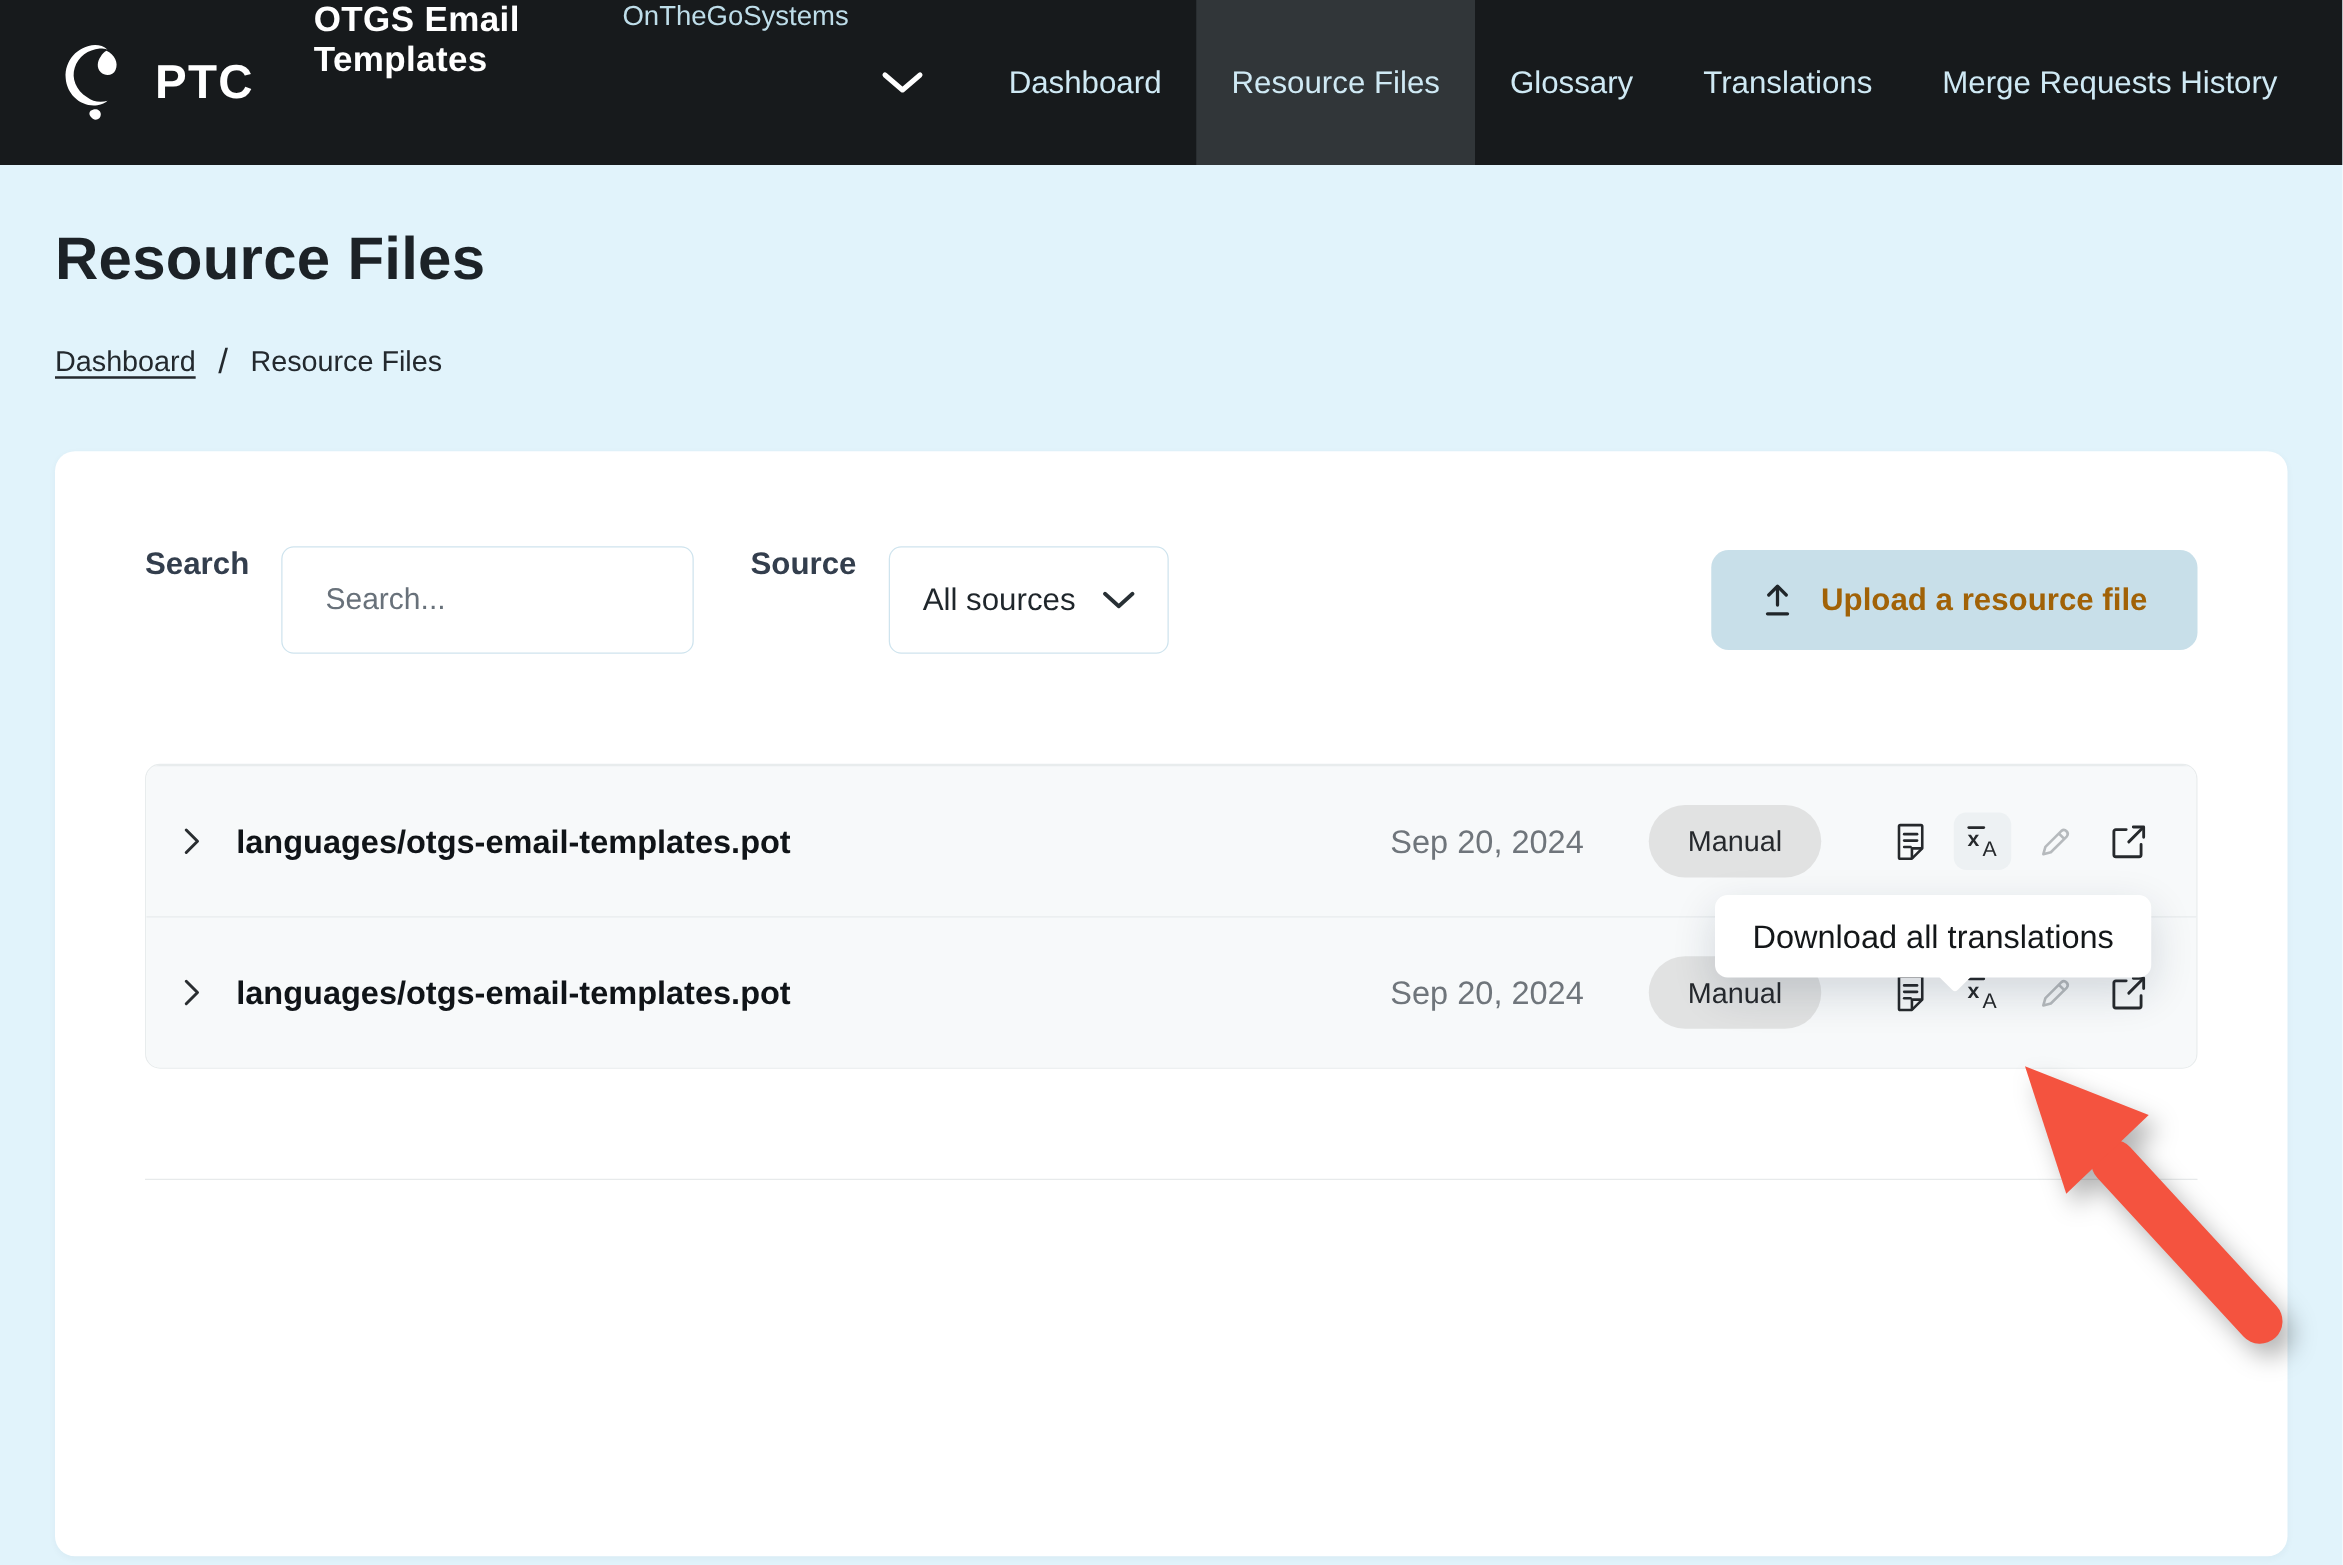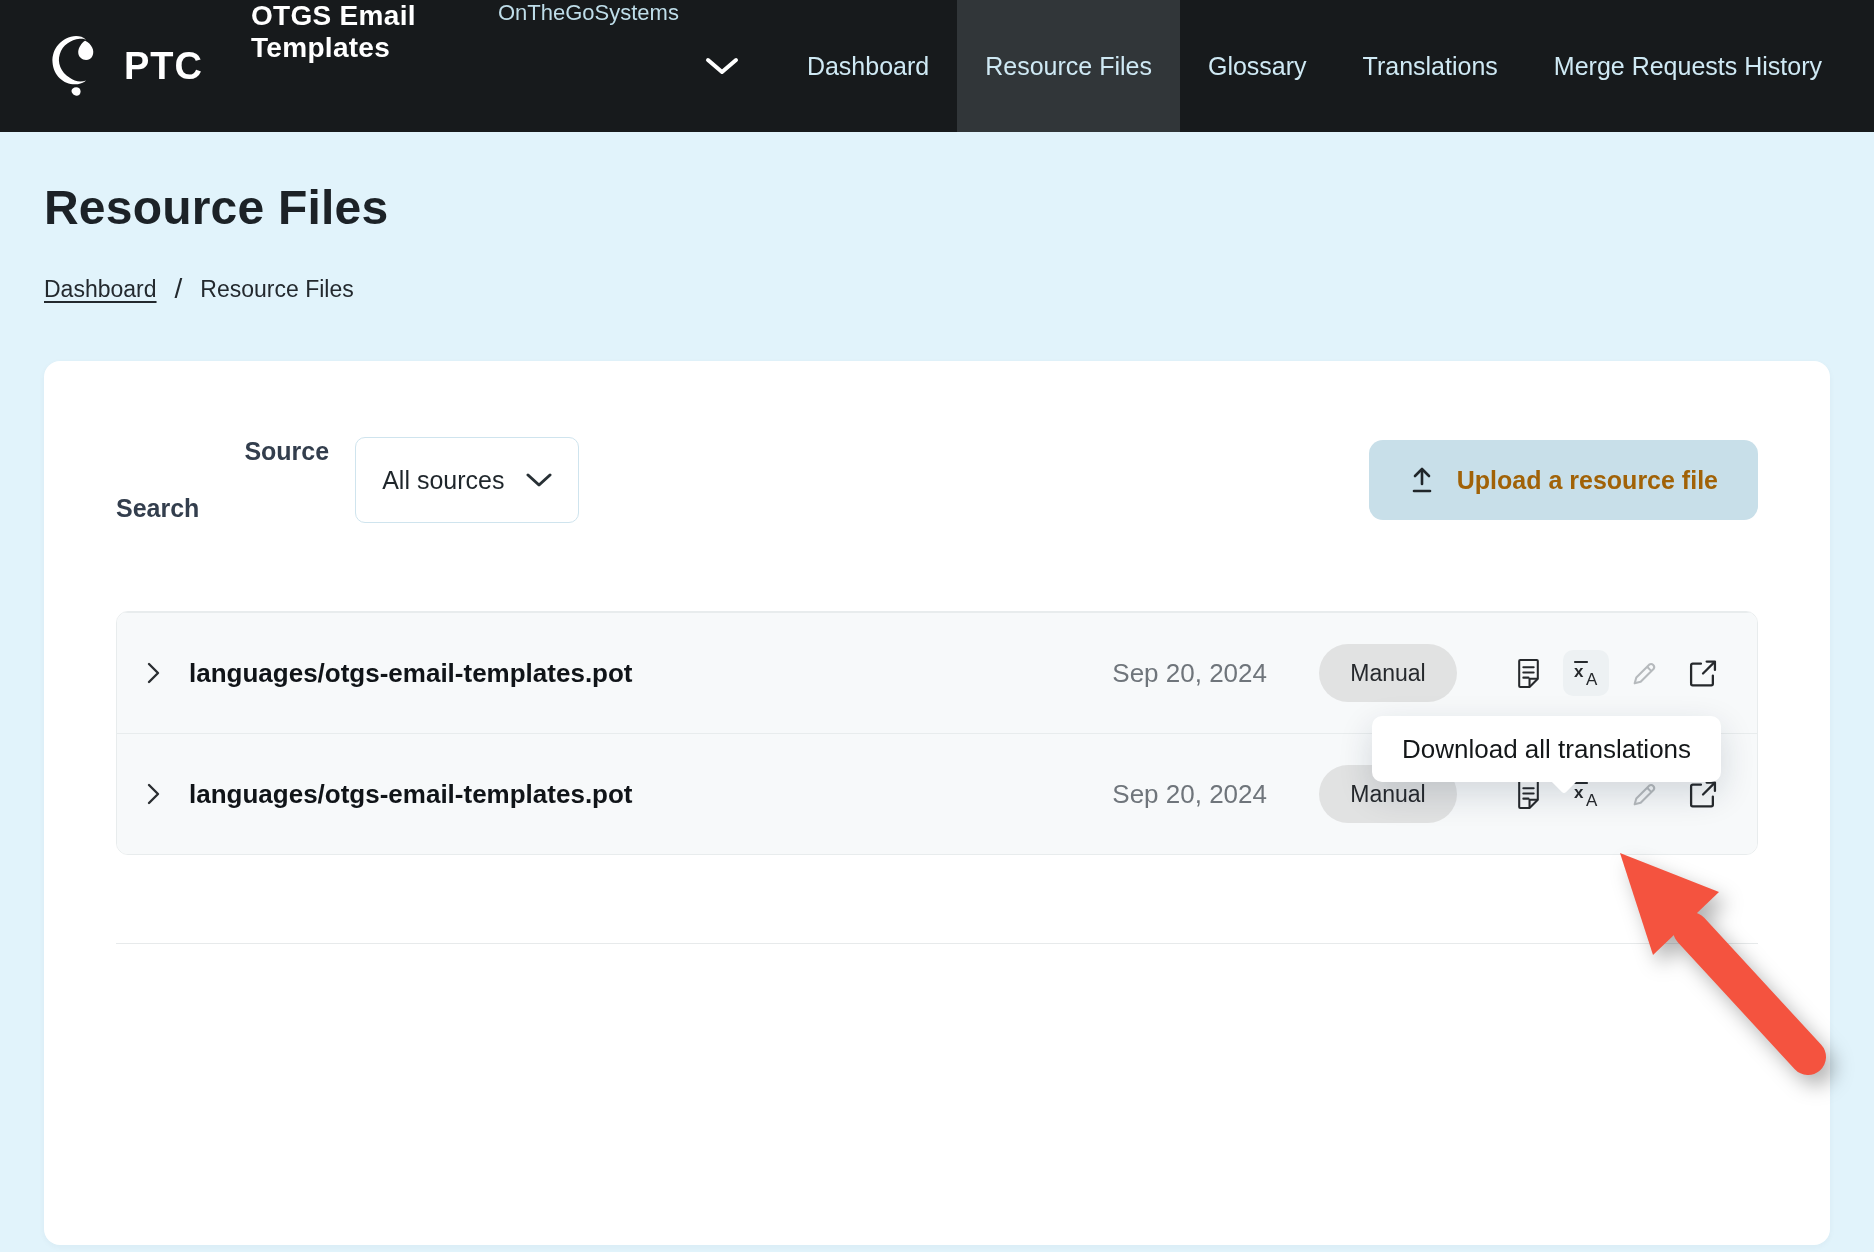--- a/index.html
+++ b/index.html
@@ -108,20 +108,21 @@
     <a>Dashboard</a>
     <span class="sep">/</span>
     <span>Resource Files</span>
   </div>
 
   <section class="card">
 
     <div class="filters">
       <div class="field">
         <span class="field-label">Search</span>
+        <input class="text-input" type="text" placeholder="Search..." style="">
       </div>
       <div class="field src-field">
         <span class="field-label">Source</span>
         <div class="select-box">
           <span class="value">All sources</span>
           <span>
             <svg width="26" height="16" viewBox="0 0 26 16">
                 <polyline points="2,3 13,13 24,3" fill="none" stroke="#283035" stroke-width="3" stroke-linecap="round" stroke-linejoin="round"></polyline>
               </svg>
           </span>

